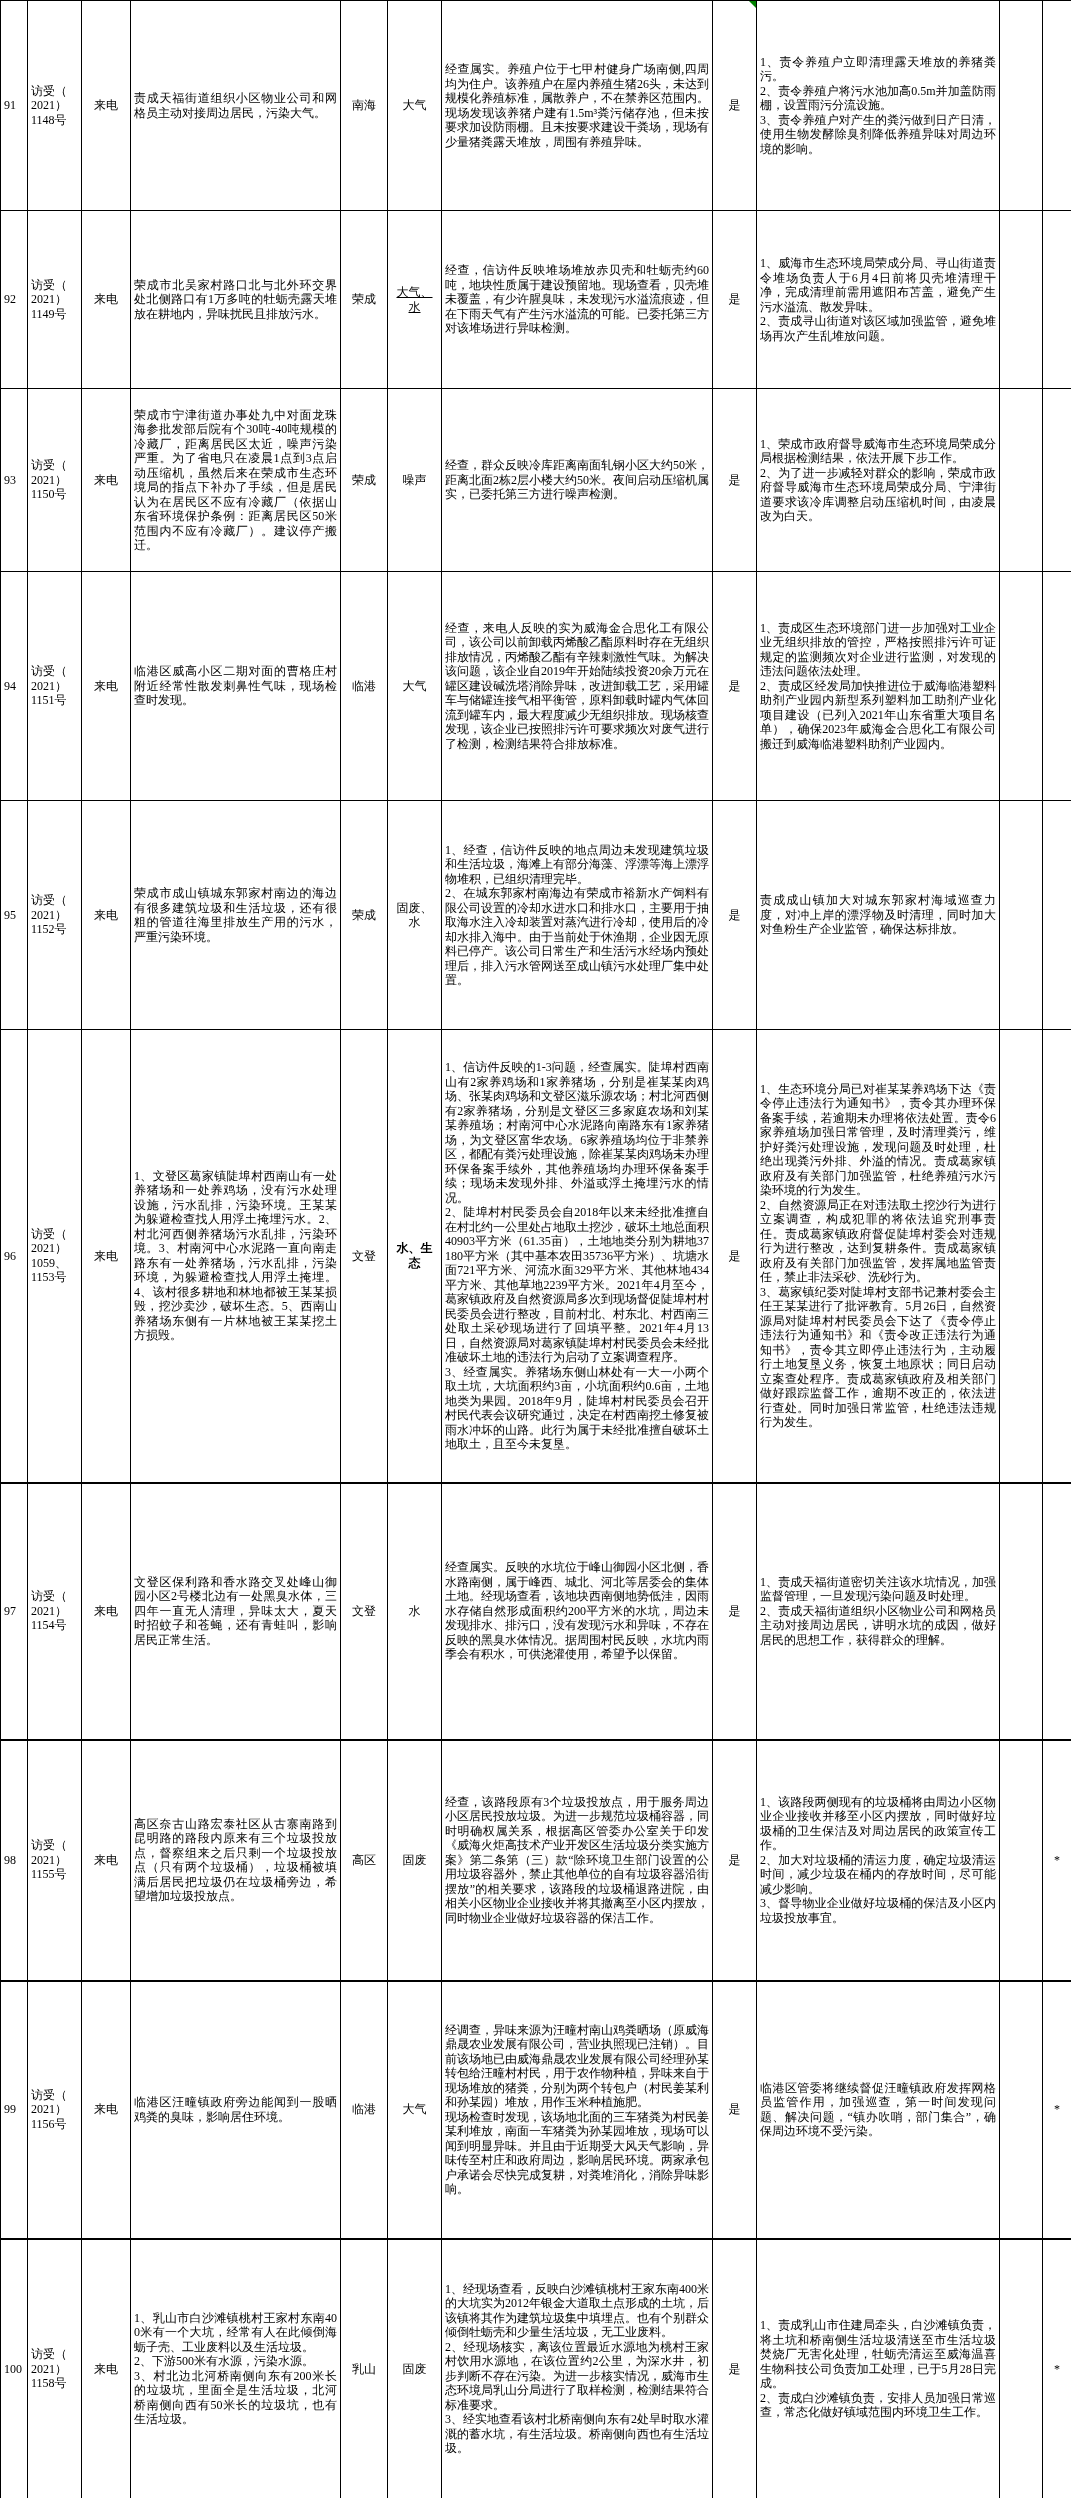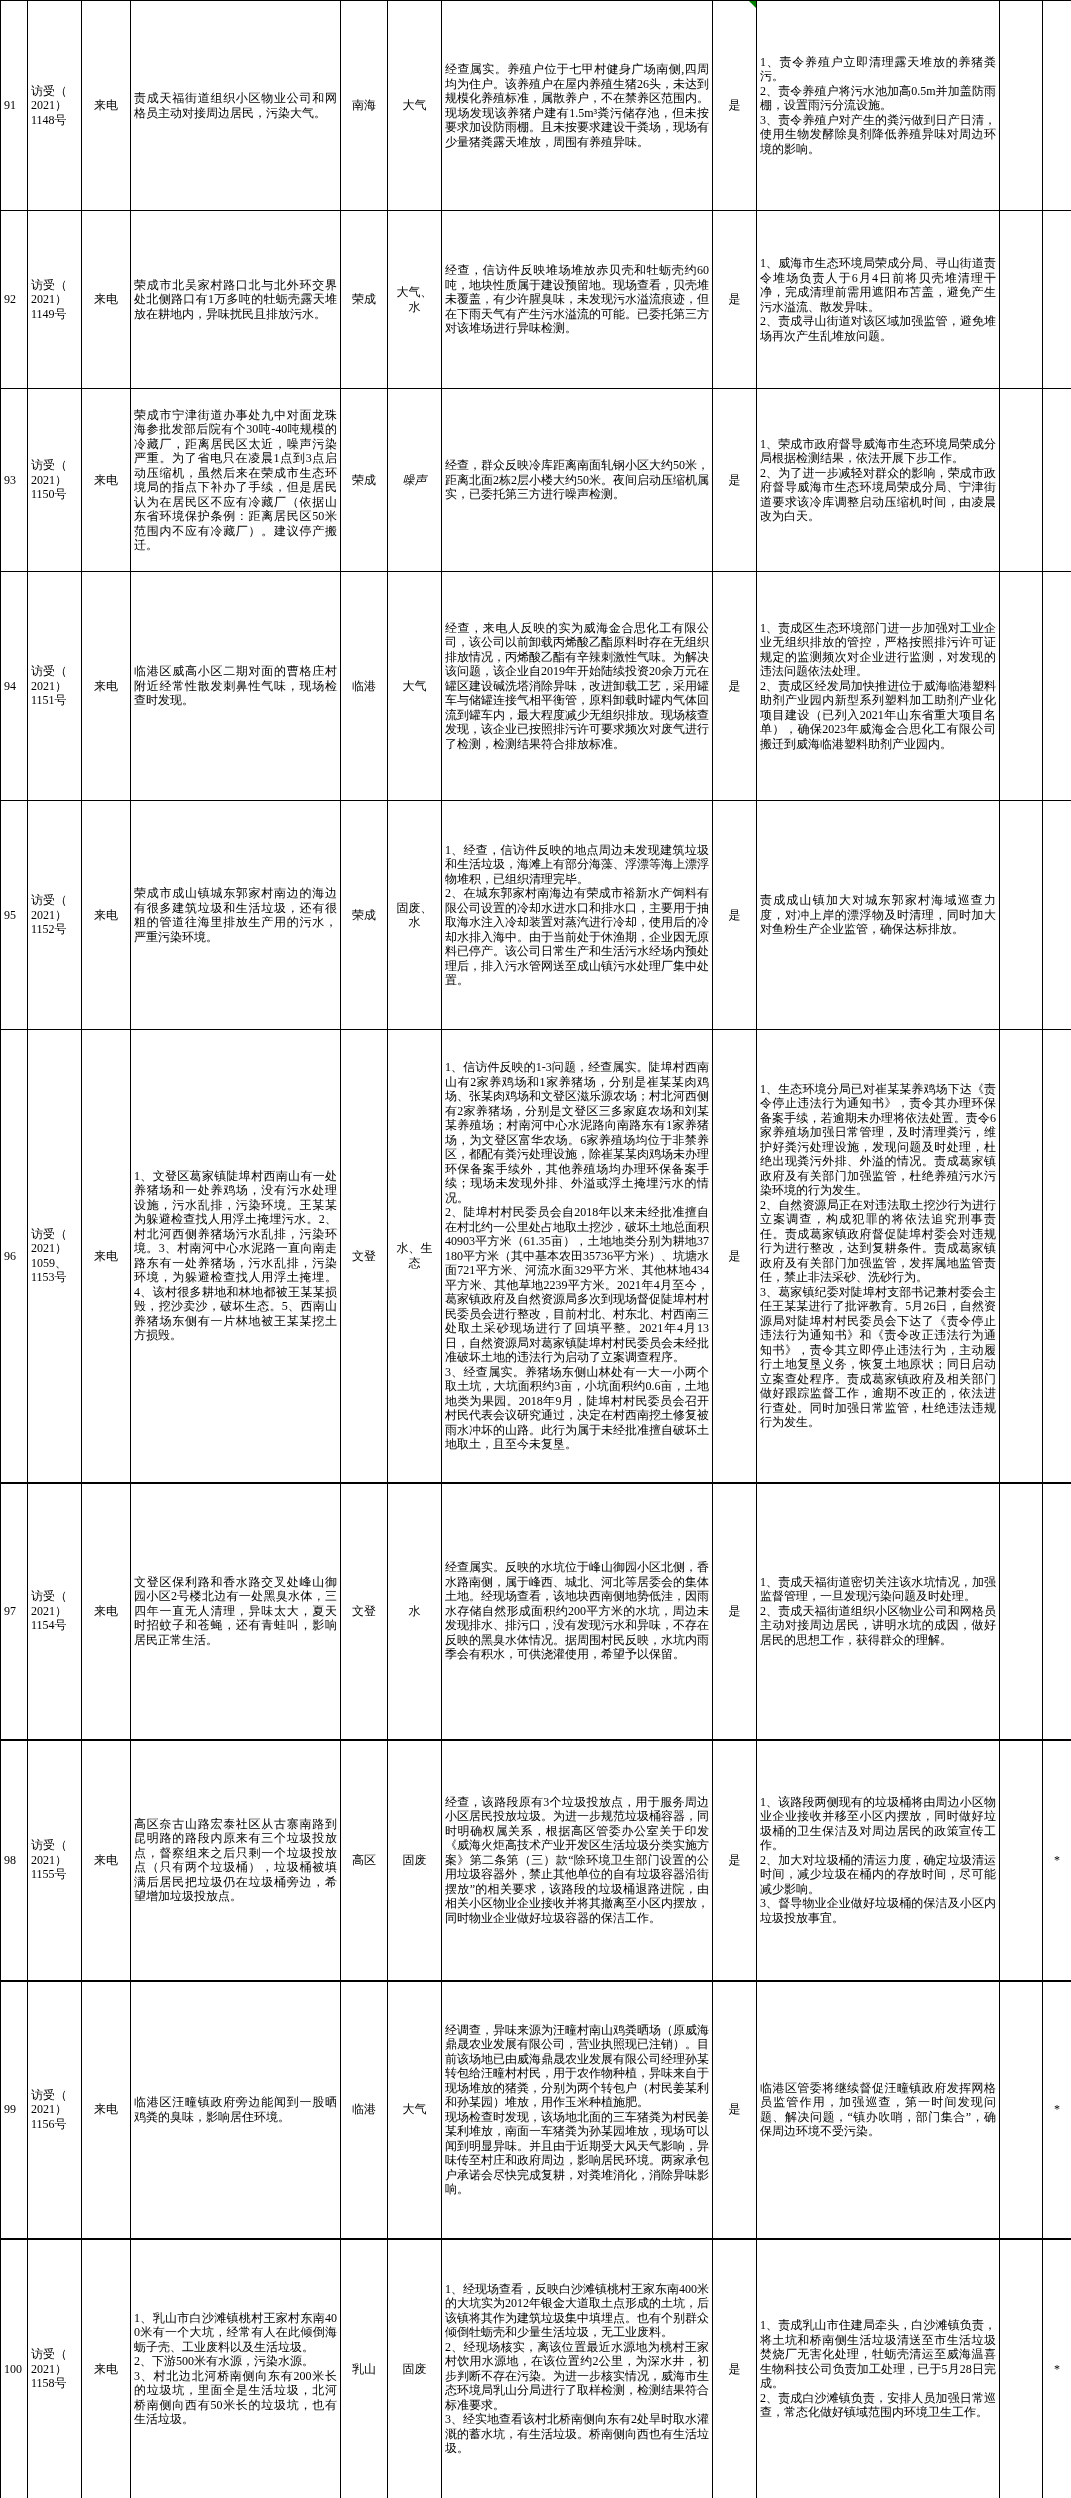--- a/index.html
+++ b/index.html
@@ -53,38 +53,38 @@
     <td class="star"></td>
   </tr>
         <tr style="height: 178px;">
     <td class="c t">92</td>
     <td class="c t" style="text-align:left;">访受（
 2021）
 1149号</td>
     <td class="c">来电</td>
     <td class="t">荣成市北吴家村路口北与北外环交界处北侧路口有1万多吨的牡蛎壳露天堆放在耕地内，异味扰民且排放污水。</td>
     <td class="c">荣成</td>
-    <td class="c t" style="text-align:center;text-align-last:center;">大气、
+    <td class="c t" style="text-align:center;text-align-last:center;text-decoration:underline;">大气、
 水</td>
     <td class="t">经查，信访件反映堆场堆放赤贝壳和牡蛎壳约60吨，地块性质属于建设预留地。现场查看，贝壳堆未覆盖，有少许腥臭味，未发现污水溢流痕迹，但在下雨天气有产生污水溢流的可能。已委托第三方对该堆场进行异味检测。</td>
     <td class="c rel"><span>是</span></td>
     <td class="t">1、威海市生态环境局荣成分局、寻山街道责令堆场负责人于6月4日前将贝壳堆清理干净，完成清理前需用遮阳布苫盖，避免产生污水溢流、散发异味。
 2、责成寻山街道对该区域加强监管，避免堆场再次产生乱堆放问题。</td>
     <td class="c"></td>
     <td class="star"></td>
   </tr>
         <tr style="height: 183px;">
     <td class="c t">93</td>
     <td class="c t" style="text-align:left;">访受（
 2021）
 1150号</td>
     <td class="c">来电</td>
     <td class="t">荣成市宁津街道办事处九中对面龙珠海参批发部后院有个30吨-40吨规模的冷藏厂，距离居民区太近，噪声污染严重。为了省电只在凌晨1点到3点启动压缩机，虽然后来在荣成市生态环境局的指点下补办了手续，但是居民认为在居民区不应有冷藏厂（依据山东省环境保护条例：距离居民区50米范围内不应有冷藏厂）。建议停产搬迁。</td>
     <td class="c">荣成</td>
-    <td class="c t" style="text-align:center;text-align-last:center;font-style:italic;">噪声</td>
+    <td class="c t" style="text-align:center;text-align-last:center;">噪声</td>
     <td class="t">经查，群众反映冷库距离南面轧钢小区大约50米，距离北面2栋2层小楼大约50米。夜间启动压缩机属实，已委托第三方进行噪声检测。</td>
     <td class="c rel"><span>是</span></td>
     <td class="t">1、荣成市政府督导威海市生态环境局荣成分局根据检测结果，依法开展下步工作。
 2、为了进一步减轻对群众的影响，荣成市政府督导威海市生态环境局荣成分局、宁津街道要求该冷库调整启动压缩机时间，由凌晨改为白天。</td>
     <td class="c"></td>
     <td class="star"></td>
   </tr>
         <tr style="height: 229px;">
     <td class="c t">94</td>
     <td class="c t" style="text-align:left;">访受（
@@ -120,21 +120,21 @@
   </tr>
         <tr style="height: 453px;">
     <td class="c t">96</td>
     <td class="c t" style="text-align:left;">访受（
 2021）
 1059、
 1153号</td>
     <td class="c">来电</td>
     <td class="t">1、文登区葛家镇陡埠村西南山有一处养猪场和一处养鸡场，没有污水处理设施，污水乱排，污染环境。王某某为躲避检查找人用浮土掩埋污水。2、村北河西侧养猪场污水乱排，污染环境。3、村南河中心水泥路一直向南走路东有一处养猪场，污水乱排，污染环境，为躲避检查找人用浮土掩埋。4、该村很多耕地和林地都被王某某损毁，挖沙卖沙，破坏生态。5、西南山养猪场东侧有一片林地被王某某挖土方损毁。</td>
     <td class="c">文登</td>
-    <td class="c t" style="text-align:center;text-align-last:center;">水、生
+    <td class="c t" style="text-align:center;text-align-last:center;font-weight:bold;">水、生
 态</td>
     <td class="t">1、信访件反映的1-3问题，经查属实。陡埠村西南山有2家养鸡场和1家养猪场，分别是崔某某肉鸡场、张某肉鸡场和文登区滋乐源农场；村北河西侧有2家养猪场，分别是文登区三多家庭农场和刘某某养殖场；村南河中心水泥路向南路东有1家养猪场，为文登区富华农场。6家养殖场均位于非禁养区，都配有粪污处理设施，除崔某某肉鸡场未办理环保备案手续外，其他养殖场均办理环保备案手续；现场未发现外排、外溢或浮土掩埋污水的情况。
 2、陡埠村村民委员会自2018年以来未经批准擅自在村北约一公里处占地取土挖沙，破坏土地总面积40903平方米（61.35亩），土地地类分别为耕地37180平方米（其中基本农田35736平方米）、坑塘水面721平方米、河流水面329平方米、其他林地434平方米、其他草地2239平方米。2021年4月至今，葛家镇政府及自然资源局多次到现场督促陡埠村村民委员会进行整改，目前村北、村东北、村西南三处取土采砂现场进行了回填平整。2021年4月13日，自然资源局对葛家镇陡埠村村民委员会未经批准破坏土地的违法行为启动了立案调查程序。
 3、经查属实。养猪场东侧山林处有一大一小两个取土坑，大坑面积约3亩，小坑面积约0.6亩，土地地类为果园。2018年9月，陡埠村村民委员会召开村民代表会议研究通过，决定在村西南挖土修复被雨水冲坏的山路。此行为属于未经批准擅自破坏土地取土，且至今未复垦。</td>
     <td class="c rel"><span>是</span></td>
     <td class="t">1、生态环境分局已对崔某某养鸡场下达《责令停止违法行为通知书》，责令其办理环保备案手续，若逾期未办理将依法处置。责令6家养殖场加强日常管理，及时清理粪污，维护好粪污处理设施，发现问题及时处理，杜绝出现粪污外排、外溢的情况。责成葛家镇政府及有关部门加强监管，杜绝养殖污水污染环境的行为发生。
 2、自然资源局正在对违法取土挖沙行为进行立案调查，构成犯罪的将依法追究刑事责任。责成葛家镇政府督促陡埠村委会对违规行为进行整改，达到复耕条件。责成葛家镇政府及有关部门加强监管，发挥属地监管责任，禁止非法采砂、洗砂行为。
 3、葛家镇纪委对陡埠村支部书记兼村委会主任王某某进行了批评教育。5月26日，自然资源局对陡埠村村民委员会下达了《责令停止违法行为通知书》和《责令改正违法行为通知书》，责令其立即停止违法行为，主动履行土地复垦义务，恢复土地原状；同日启动立案查处程序。责成葛家镇政府及相关部门做好跟踪监督工作，逾期不改正的，依法进行查处。同时加强日常监管，杜绝违法违规行为发生。</td>
     <td class="c"></td>
     <td class="star"></td>

